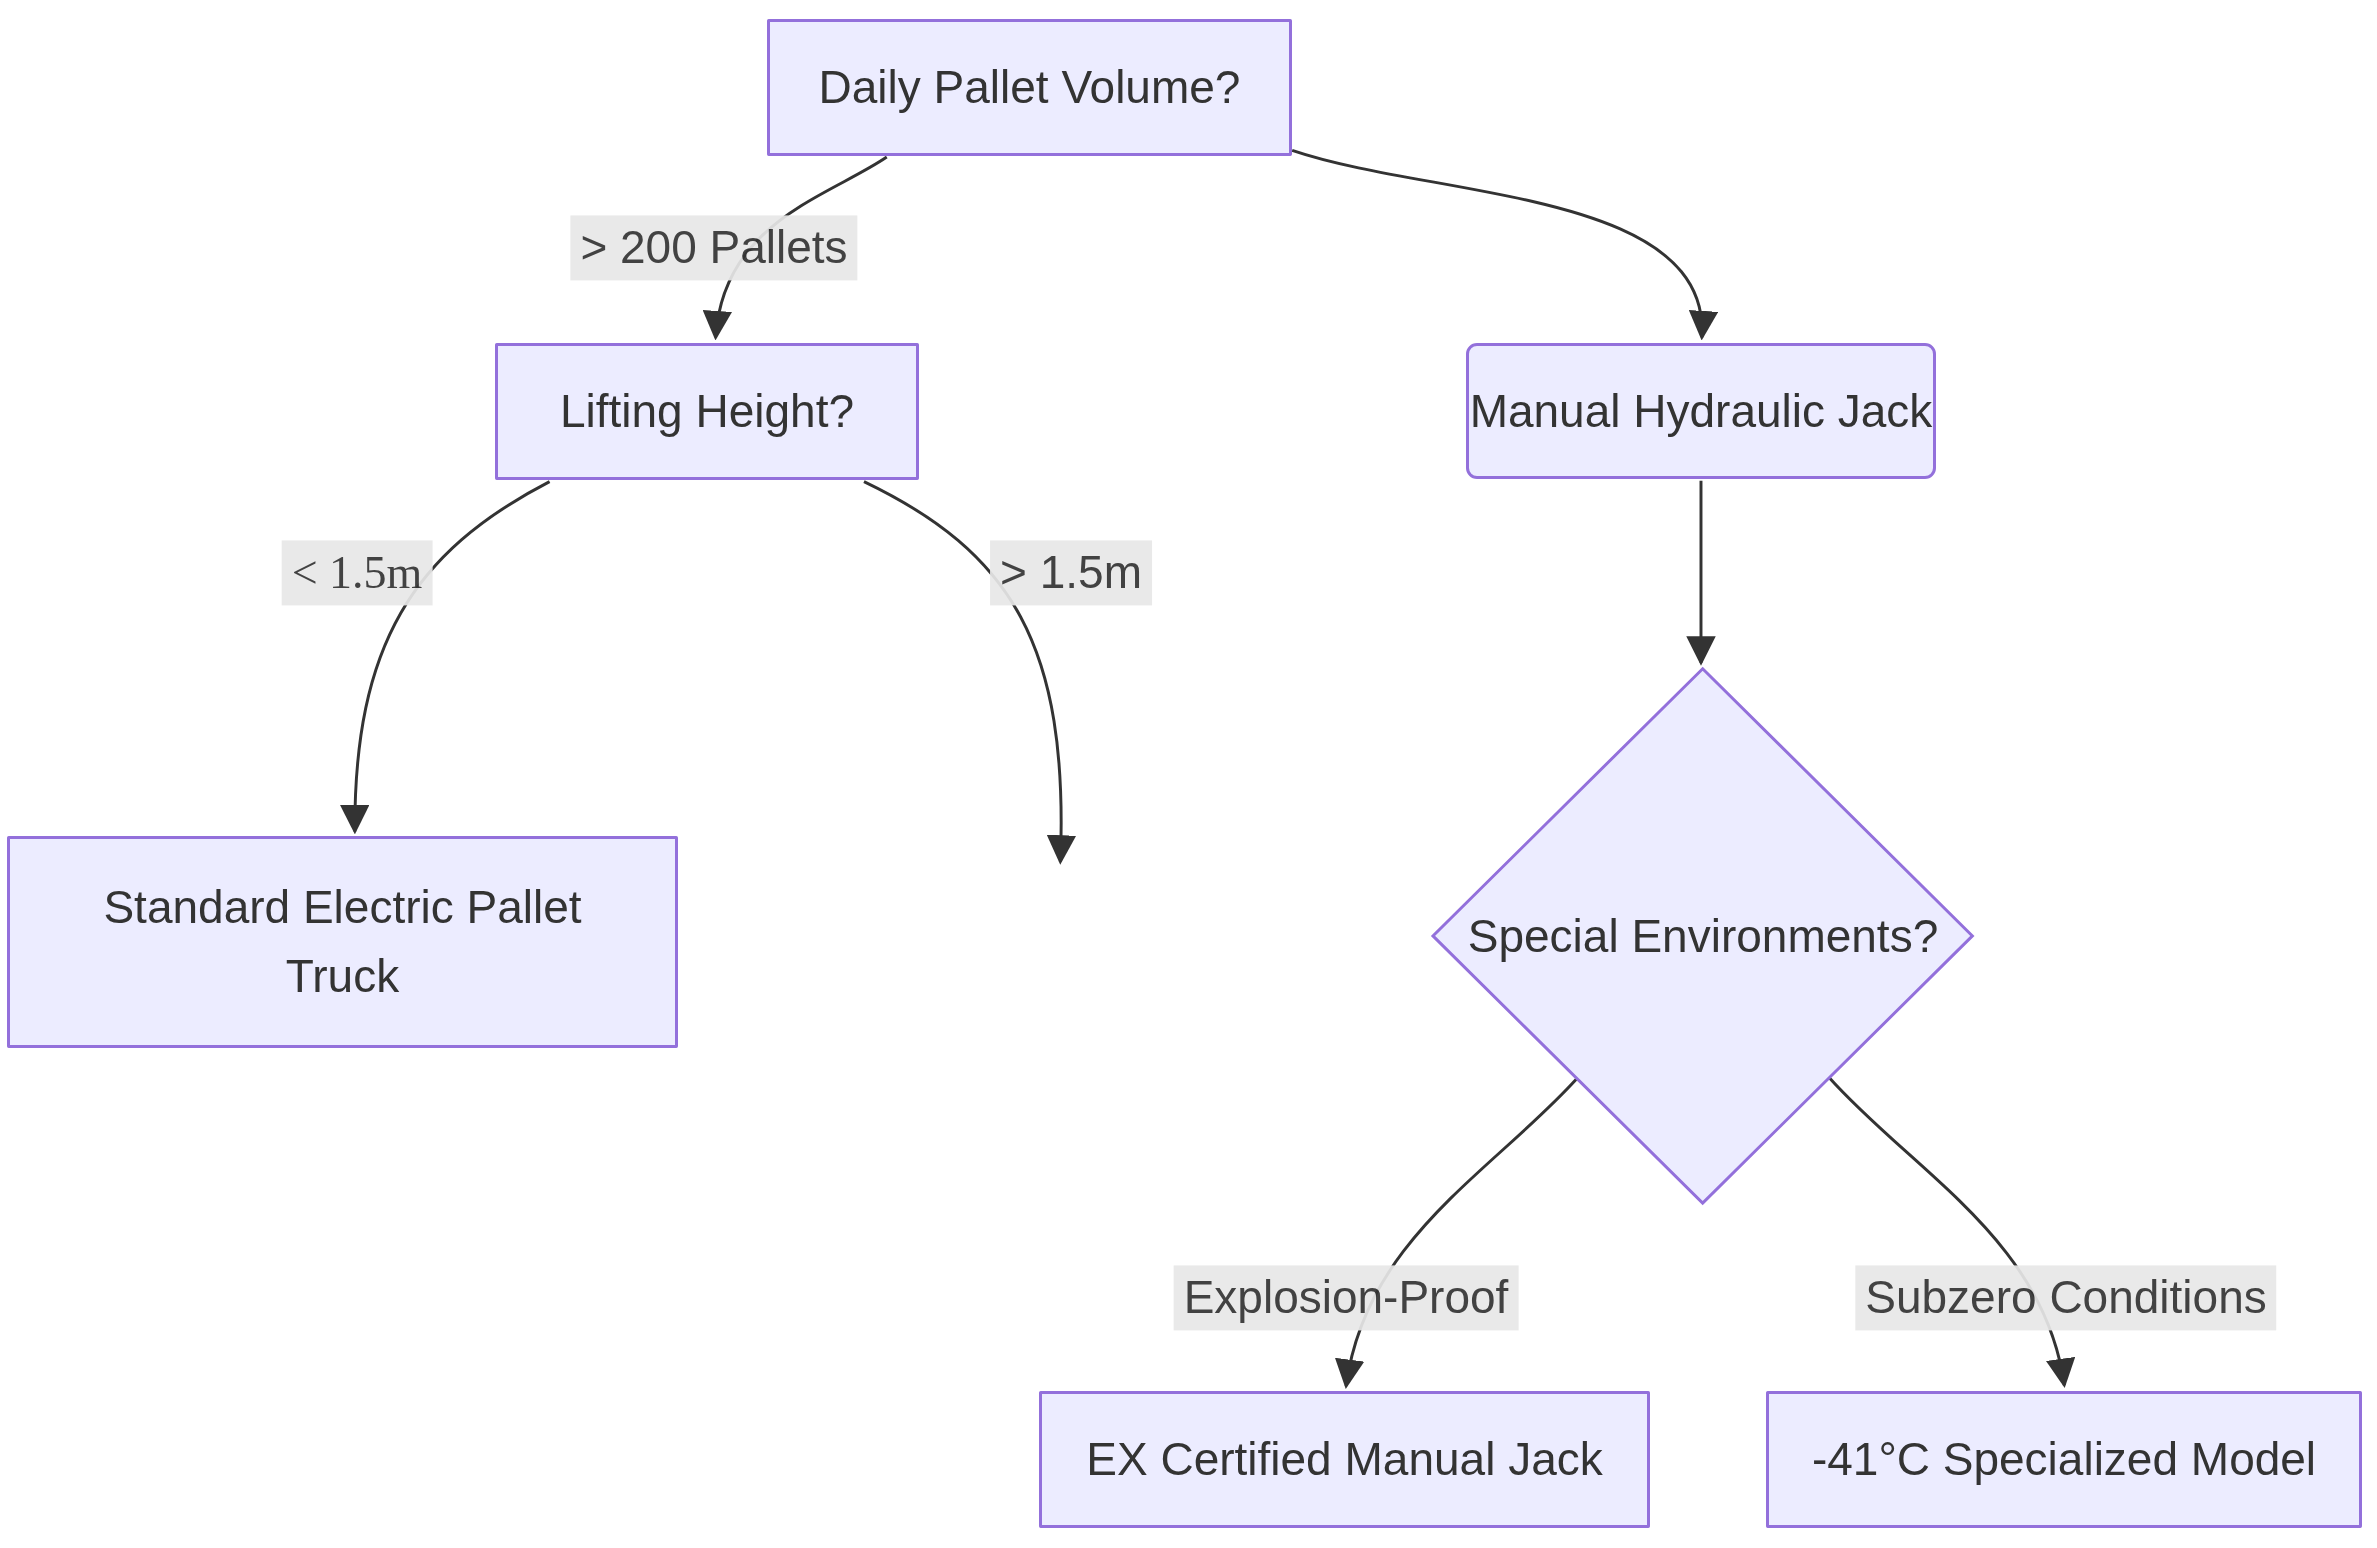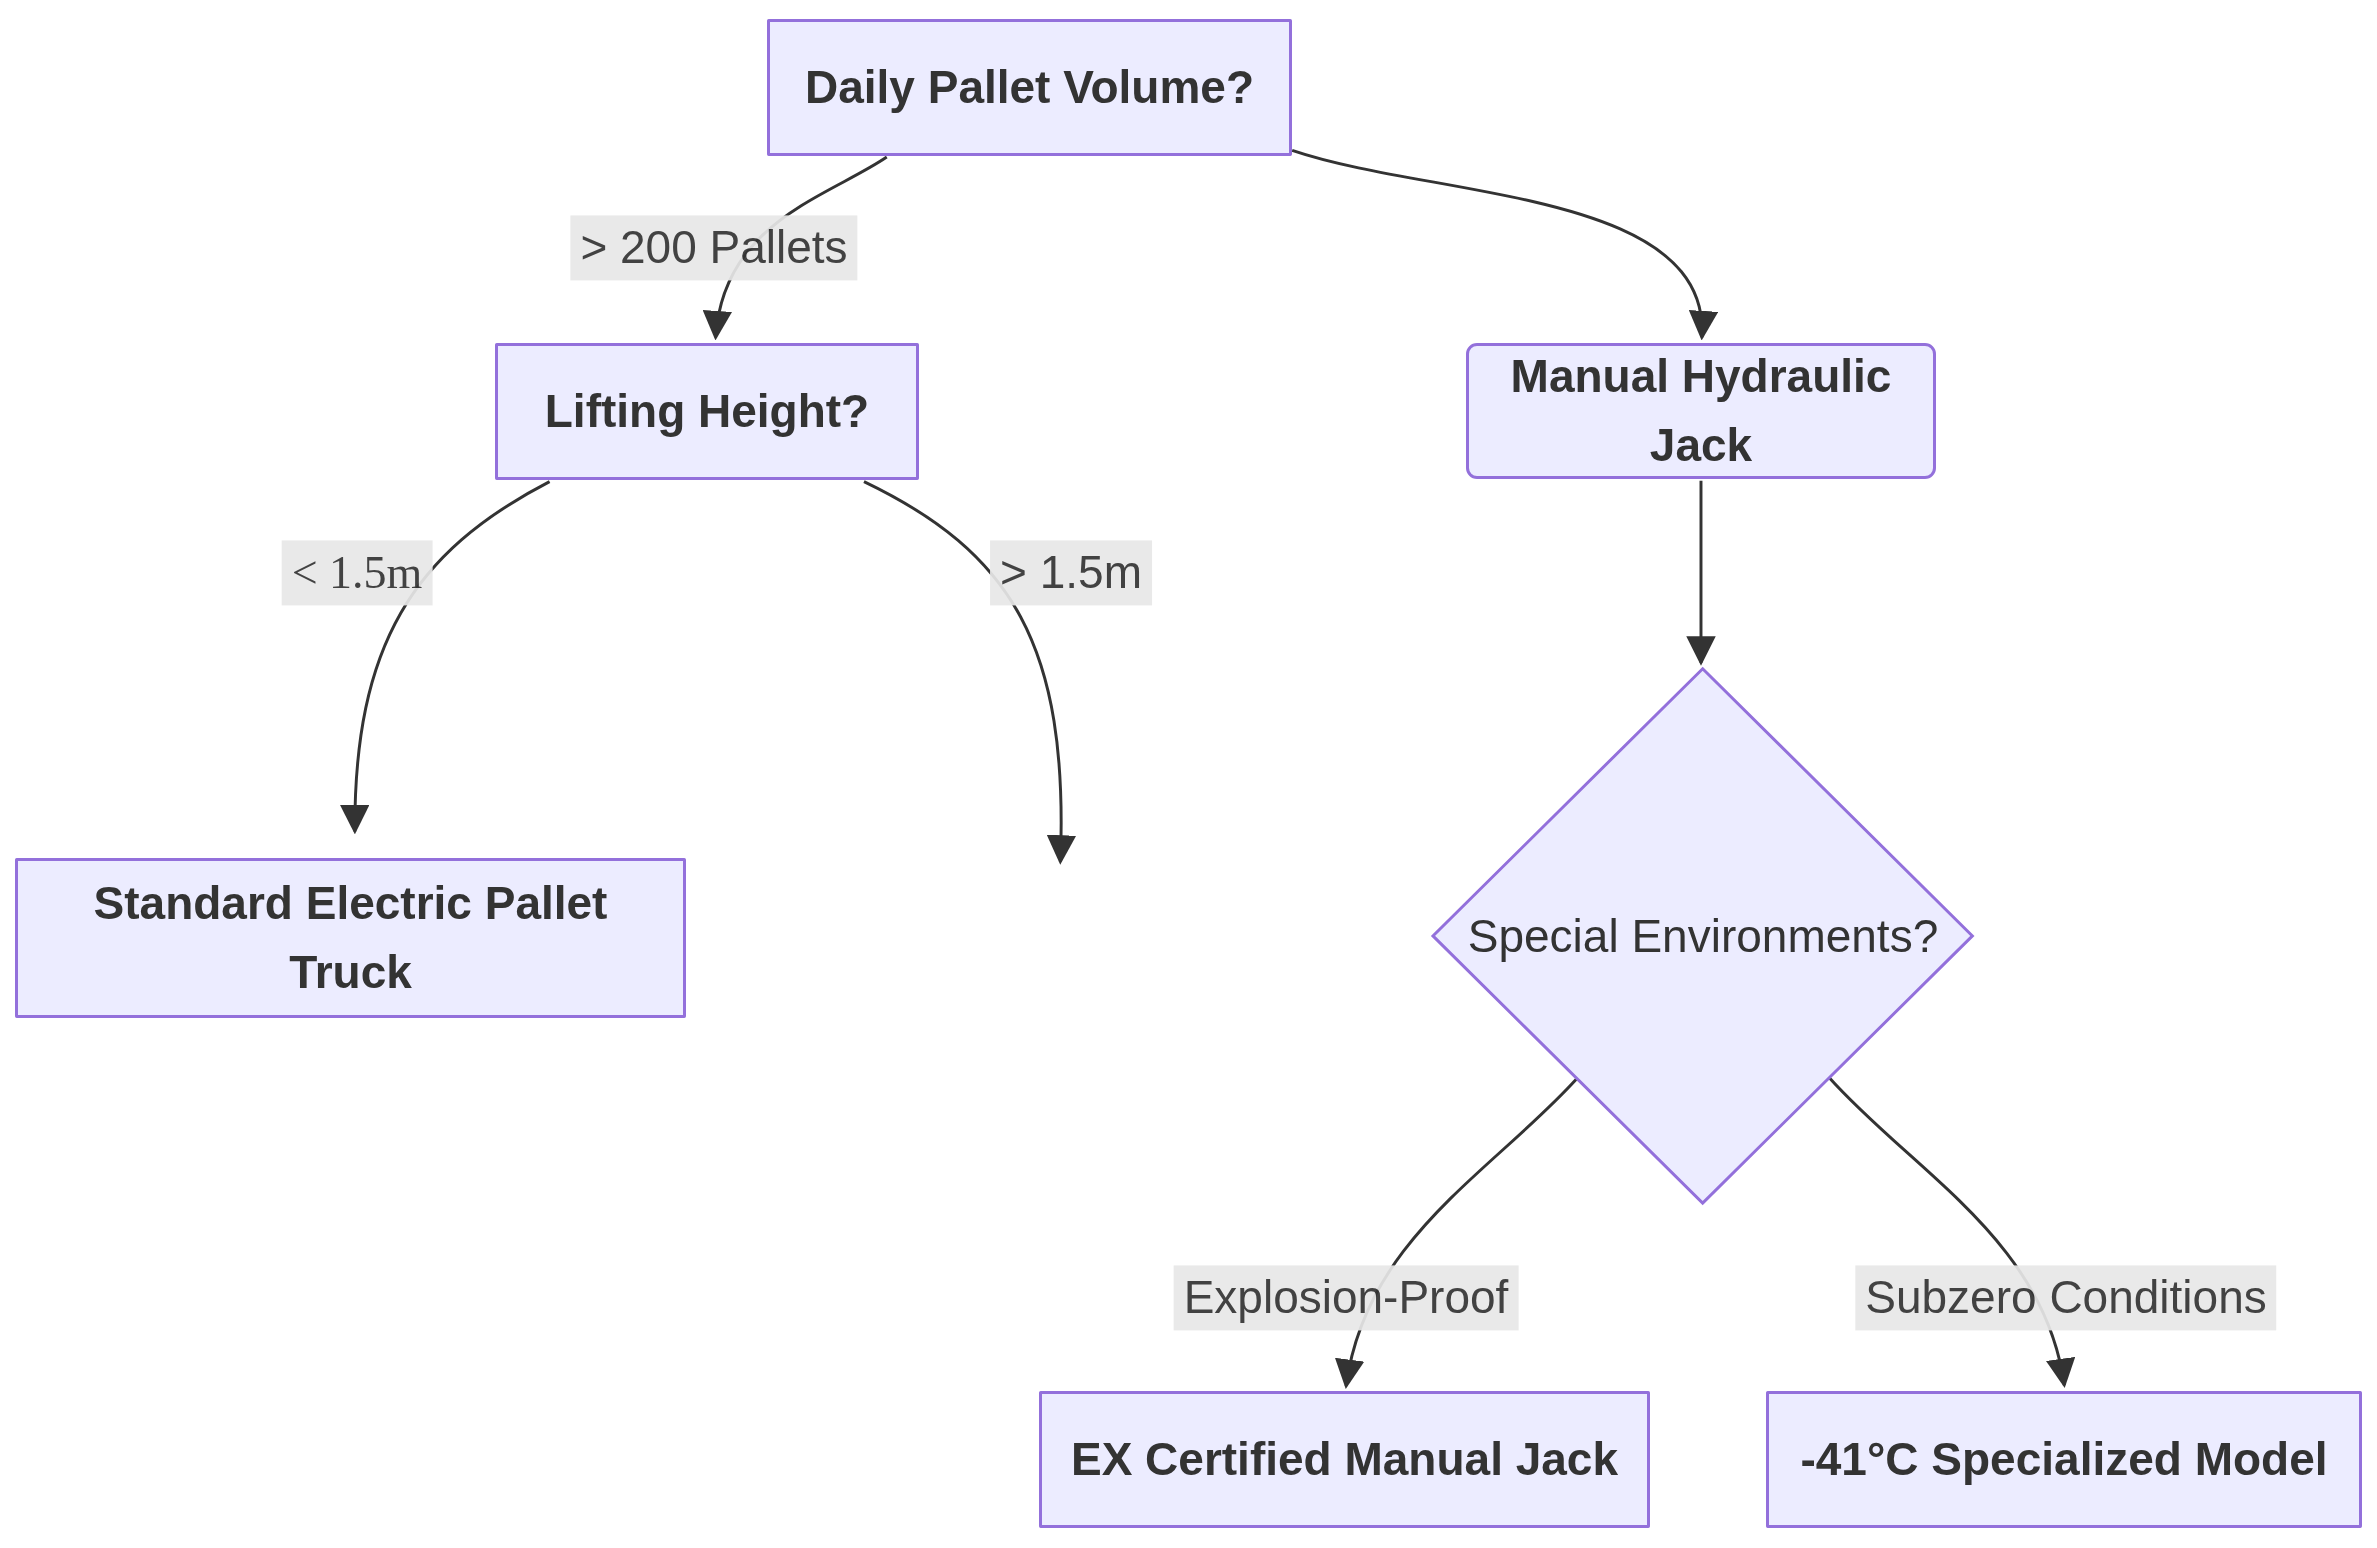--- a/index.html
+++ b/index.html
@@ -42,21 +42,20 @@
     background: var(--node-fill);
     border: 3.4px solid var(--node-border);
     border-radius: 1.7px;
     display: flex;
     align-items: center;
     justify-content: center;
     text-align: center;
     font-size: 46px;
     line-height: 1.5;
     color: var(--text);
-    font-weight: bold;
   }
   .node.rounded { border-radius: 22px; }
   .node .node-text { display: inline-block; }
   .diamond-text {
     position: absolute;
     display: flex;
     align-items: center;
     justify-content: center;
     text-align: center;
     font-size: 46px;
@@ -75,21 +74,21 @@
     line-height: 1.2;
     white-space: nowrap;
     color: var(--text);
     text-align: left;
   }
 
   
   #node-daily     { left: 767px;  top: 19.4px;   width: 525px; height: 137px; }
   #node-lifting   { left: 495px;  top: 343px;  width: 424px; height: 137px; }
   #node-manual    { left: 1466px; top: 343px;  width: 470px; height: 136px; border-radius: 11px; }
-  #node-standard  { left: 15px;   top: 836px;  width: 671px; height: 160px; margin-top: 22px; }
+  #node-standard  { left: 7px;   top: 836px;  width: 671px; height: 212px; }
   #node-standard .node-text { max-width: 556px; }
   #node-highreach { left: 804px;  top: 867px; width: 511px; height: 137px; }
   #node-ex        { left: 1039px; top: 1391px; width: 611px; height: 137px; }
   #node-minus25   { left: 1766px; top: 1391px; width: 596px; height: 137px; }
   #node-special-text { left: 1408px; top: 893px; width: 590px; height: 86px; }
 
   #edge-label-gt200     { left: 714px;  top: 248px;  }
   #edge-label-lt200     { left: 1720px; top: 248px;  }
   #edge-label-lt15      { left: 357px;  top: 573px; font-family: Liberation Serif, serif;  }
   #edge-label-gt15      { left: 1071px; top: 573px;  }

